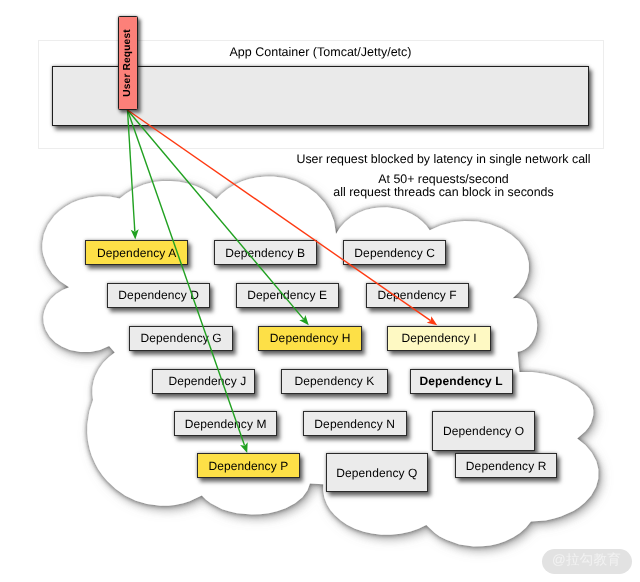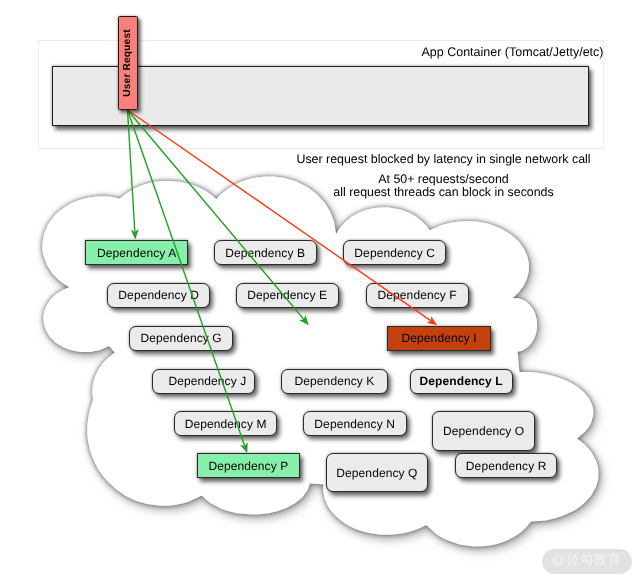--- a/index.html
+++ b/index.html
@@ -10,27 +10,27 @@
   #stage{position:relative;width:640px;height:582px;}
   svg.layer{position:absolute;left:0;top:0;width:640px;height:582px;overflow:visible;}
   #cloud-layer{z-index:1;}
   #box-layer{position:absolute;left:0;top:0;width:640px;height:582px;z-index:3;}
   #flow-layer{z-index:4;}
 
   .dep-box{position:absolute;box-sizing:border-box;border:1.4px solid #2b2b2b;
            display:flex;align-items:center;justify-content:center;
            font-size:12px;line-height:1;letter-spacing:0.1px;
            box-shadow:0 0 3px rgba(0,0,0,0.40), 3px 3.5px 4px rgba(0,0,0,0.55);}
-  .dep-box.gray{background:#ebebeb;border-radius:7px;}
-  .dep-box.green{background:#86efac;}
-  .dep-box.red{background:#c2410c;justify-content:center;}
+  .dep-box.gray{background:#ebebeb;}
+  .dep-box.green{background:#fde047;}
+  .dep-box.red{background:#fef9c3;justify-content:center;}
 
   #outer-frame{position:absolute;left:37.5px;top:40px;width:566px;height:108.5px;
        box-sizing:border-box;border:1px solid #ededed;background:#ffffff;z-index:2;}
-  #container-title{position:absolute;left:37.5px;top:45px;width:566px;text-align:right;
+  #container-title{position:absolute;left:37.5px;top:45px;width:566px;text-align:center;
        font-size:12.5px;line-height:15px;z-index:2;}
   #inner-box{position:absolute;left:52px;top:65.5px;width:537px;height:60px;
        box-sizing:border-box;border:1.6px solid #1e1e1e;background:#eaeaea;z-index:2;
        box-shadow:0 0 3px rgba(0,0,0,0.40), 3px 3.5px 4px rgba(0,0,0,0.55);}
 
   #user-request-box{position:absolute;left:118px;top:15.5px;width:20px;height:94px;
        box-sizing:border-box;border:1.6px solid #1f1f1f;background:#fc8079;
        border-radius:1.5px;z-index:6;
        box-shadow:0 0 3px rgba(0,0,0,0.38), 2.6px 3px 3.6px rgba(0,0,0,0.52);}
   #user-request-label{position:absolute;left:50%;top:50%;
@@ -87,20 +87,23 @@
       </div>
       <div class="dep-box gray" style="left: 235.5px; top: 282.5px; width: 103.3px; height: 25px;">
         <span>Dependency E</span>
       </div>
       <div class="dep-box gray" style="left: 365.5px; top: 282.5px; width: 103.3px; height: 25px;">
         <span>Dependency F</span>
       </div>
       <div class="dep-box gray" style="left: 129px; top: 325.5px; width: 104.3px; height: 25px;">
         <span>Dependency G</span>
       </div>
+      <div class="dep-box green" style="left: 258px; top: 325.5px; width: 104.3px; height: 25px;">
+        <span>Dependency H</span>
+      </div>
       <div class="dep-box red" style="left: 387px; top: 325.5px; width: 104.3px; height: 25px;">
         <span>Dependency I</span>
       </div>
       <div class="dep-box gray" style="left: 152px; top: 368.5px; width: 102.8px; height: 25px; padding-left: 8px;">
         <span>Dependency J</span>
       </div>
       <div class="dep-box gray" style="left: 281px; top: 368.5px; width: 107px; height: 25px;">
         <span>Dependency K</span>
       </div>
       <div class="dep-box gray" style="left: 409.5px; top: 368.5px; width: 103.3px; height: 25px; font-weight: bold;">

